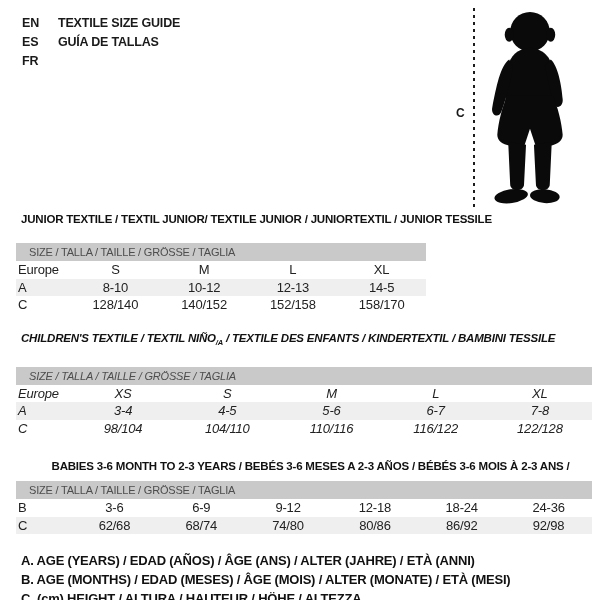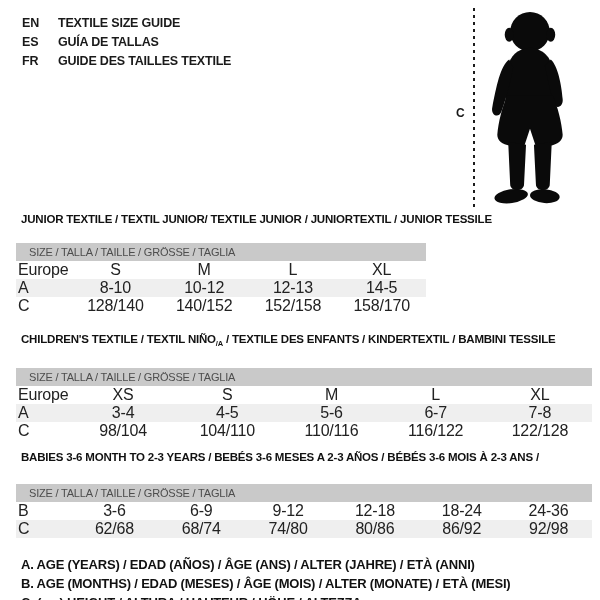--- a/index.html
+++ b/index.html
@@ -16,33 +16,33 @@
   .figure { position:absolute; top:6px; left:448px; width:142px; height:208px; }
   .c-label { position:absolute; left:8px; top:100px; font-weight:bold; font-size:12px; }
   .dotted-line { position:absolute; left:25px; top:2px; width:2px; height:202px;
                  background:repeating-linear-gradient(to bottom,#1c1c1c 0 3px,transparent 3px 7px); }
   .baby-svg { position:absolute; left:30px; top:2px; }
 
   
   .content { position:absolute; top:212px; left:0; width:600px; padding-left:16px; }
   .section-title { font-size:11.5px; font-weight:bold; letter-spacing:-0.2px;
                    line-height:14px; margin:0 0 17px 5px; color:#111; }
-  .section-title.two-line { margin-bottom:20px; }
+  .section-title.two-line { margin-bottom:8px;text-align:center; }
   .sub-a { font-size:7.5px; vertical-align:-3px; font-weight:bold; }
 
   .table-header { background:#c9c9c9; color:#4d4d4d; font-size:11px; line-height:18px;
                   height:18px; padding-left:13px; letter-spacing:-0.2px; }
   table.size-table { border-collapse:collapse; table-layout:fixed; }
-  table.size-table td { font-size:16px; height:17.5px; text-align:center; color:#222;
+  table.size-table td { font-size:13px; height:17.5px; text-align:center; color:#222;
                         white-space:nowrap; padding:0; letter-spacing:-0.2px; }
   table.size-table td.row-label { text-align:left; padding-left:2px; }
   tr.stripe { background:#efefef; }
 
   .sec-junior { margin-bottom:17px; }
-  .sec-children { margin-bottom:10px; }
+  .sec-children { margin-bottom:22px;font-style:italic; }
   .sec-babies { margin-bottom:17px; }
   .w-junior { width:410px; }
   .w-wide { width:576px; }
 
   
   .notes { margin-left:5px; }
   .note-line { font-size:13px; font-weight:bold; line-height:19px; letter-spacing:-0.2px; color:#111; }
 </style>
 </head>
 <body>
@@ -53,21 +53,20 @@
     <div class="lang-row">
       <span class="lang-code">EN</span>
       <span class="lang-label">TEXTILE SIZE GUIDE</span>
     </div>
     <div class="lang-row">
       <span class="lang-code">ES</span>
       <span class="lang-label">GUÍA DE TALLAS</span>
     </div>
     <div class="lang-row">
       <span class="lang-code">FR</span>
-      <span class="lang-label">GUIDE DES TAILLES TEXTILE</span>
     </div>
   </div>
 
   <div class="figure">
     <span class="c-label">C</span>
     <div class="dotted-line"></div>
     <svg class="baby-svg" width="100" height="204" viewBox="0 0 100 206" aria-hidden="true">
       <g fill="#0a0a0a">
         <circle cx="52" cy="24" r="20"></circle>
         <ellipse cx="31" cy="27" rx="4.5" ry="7"></ellipse>

